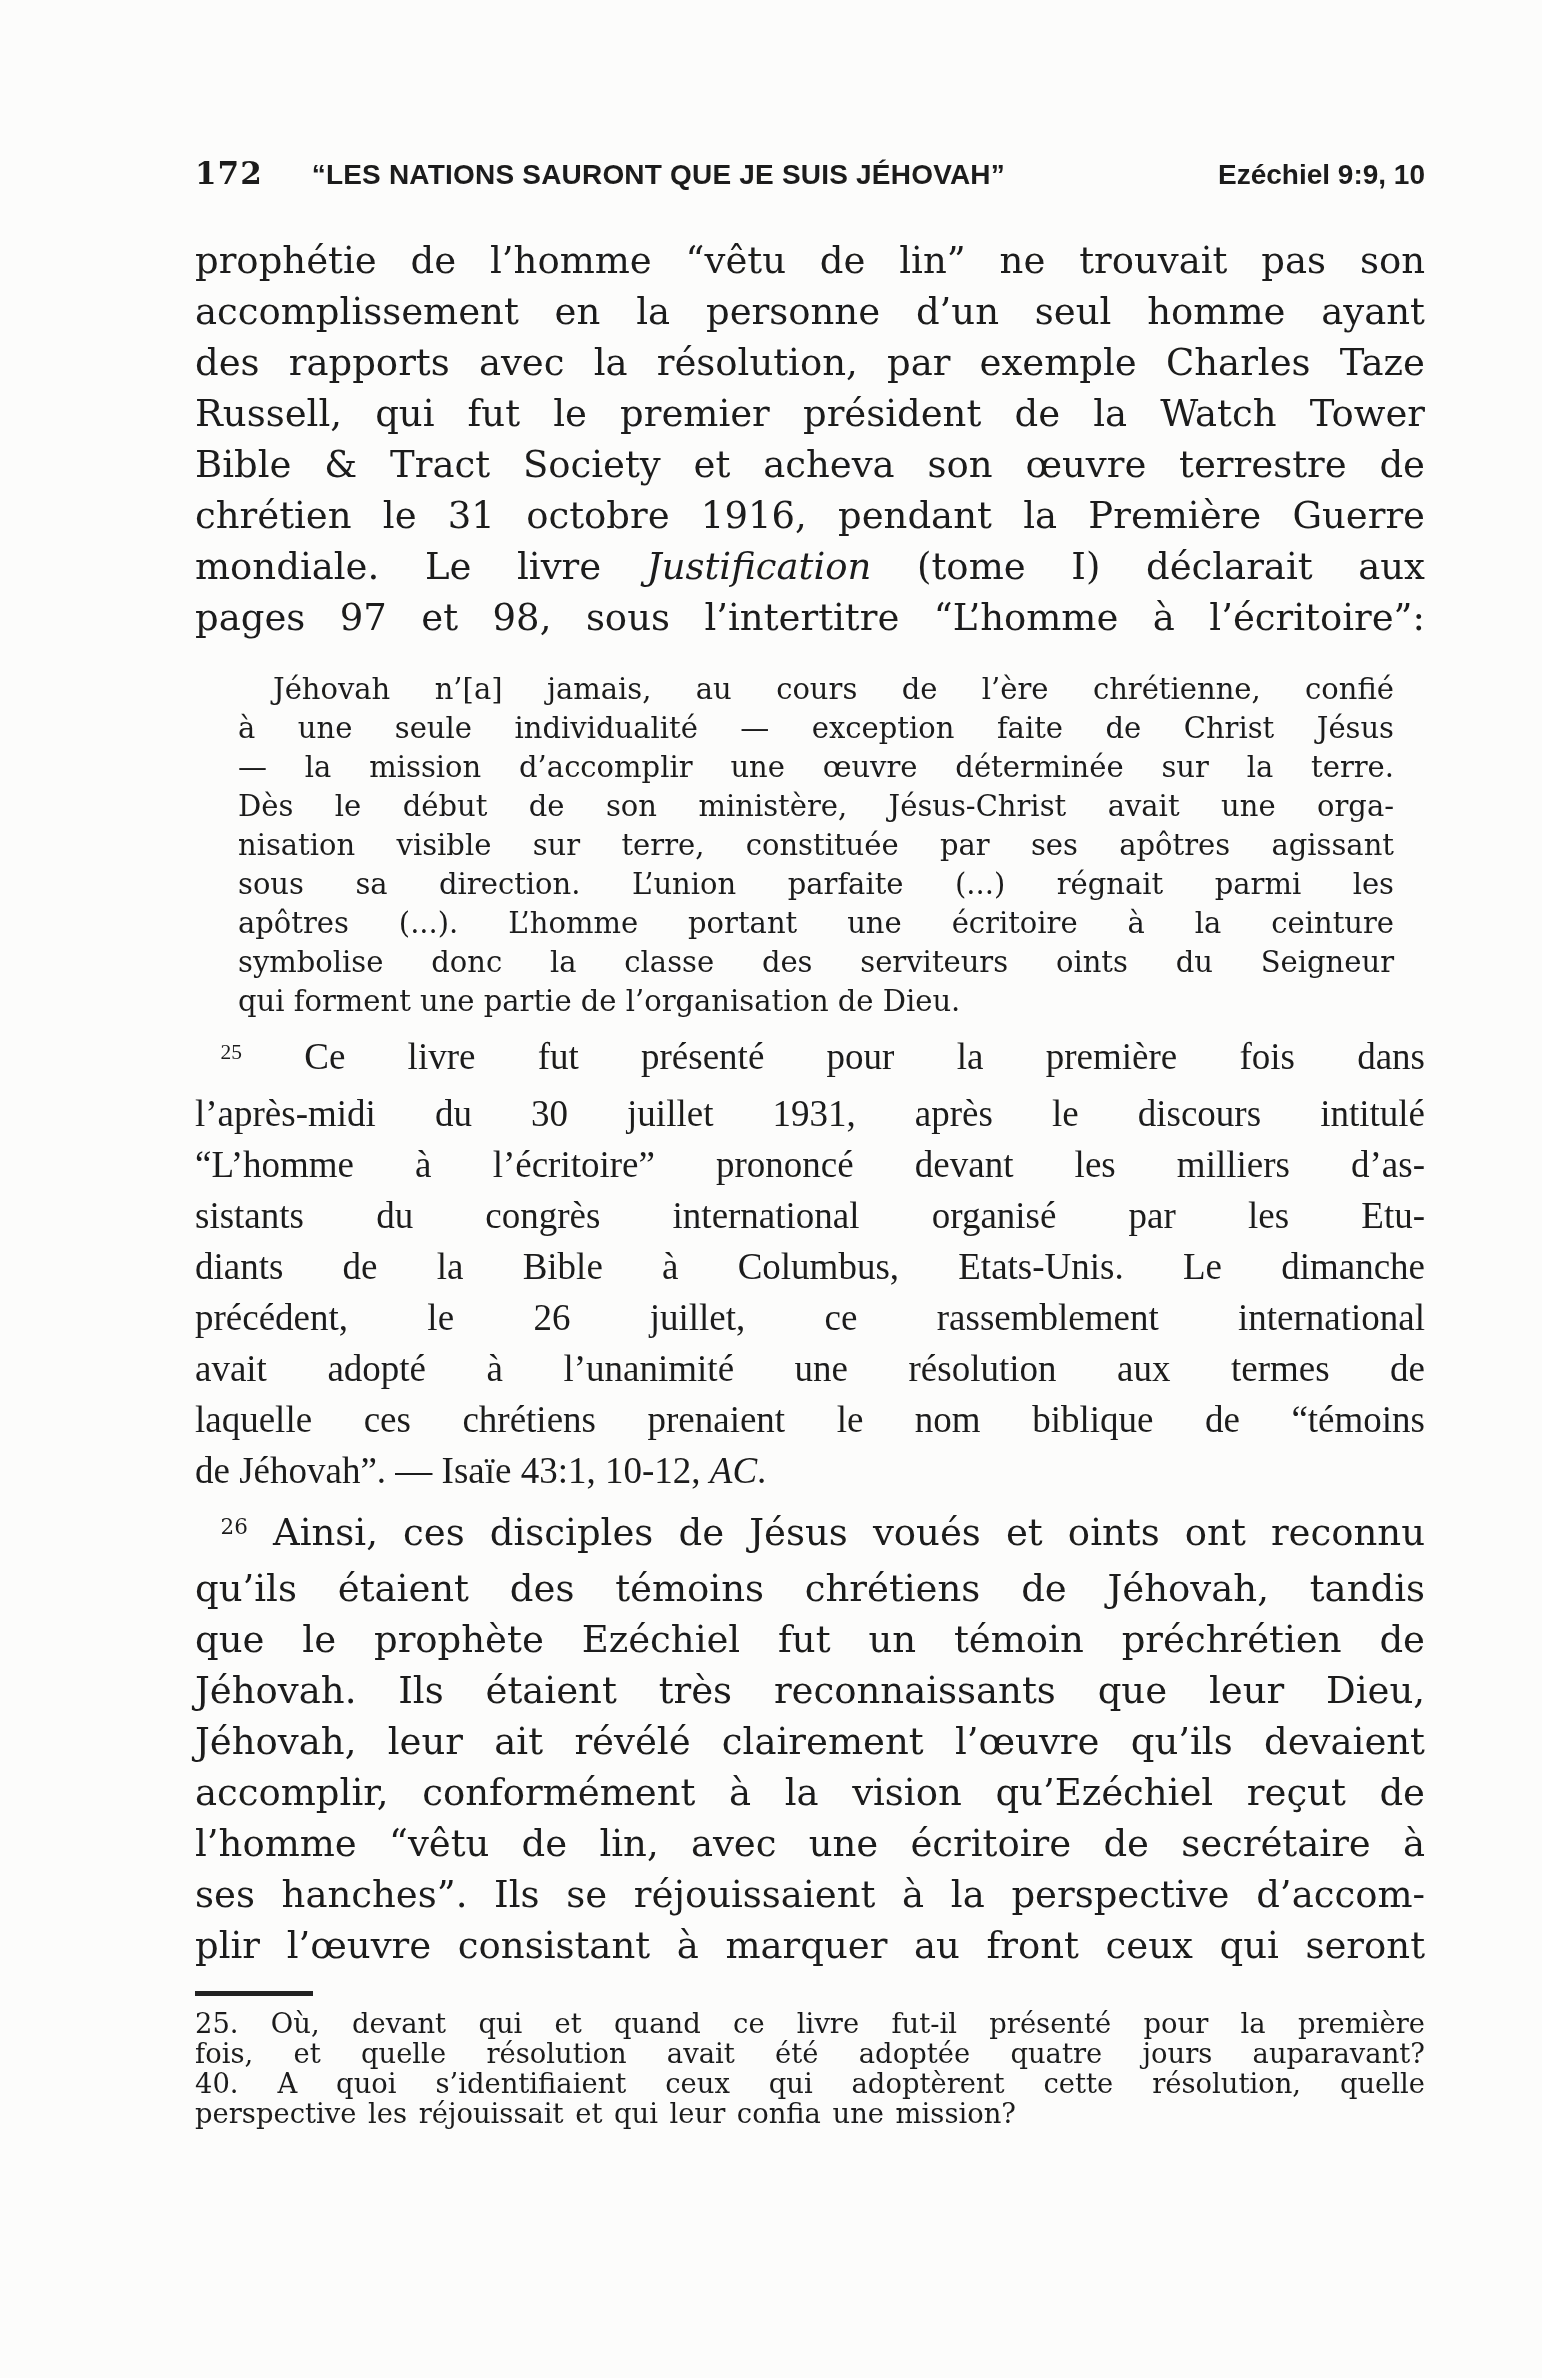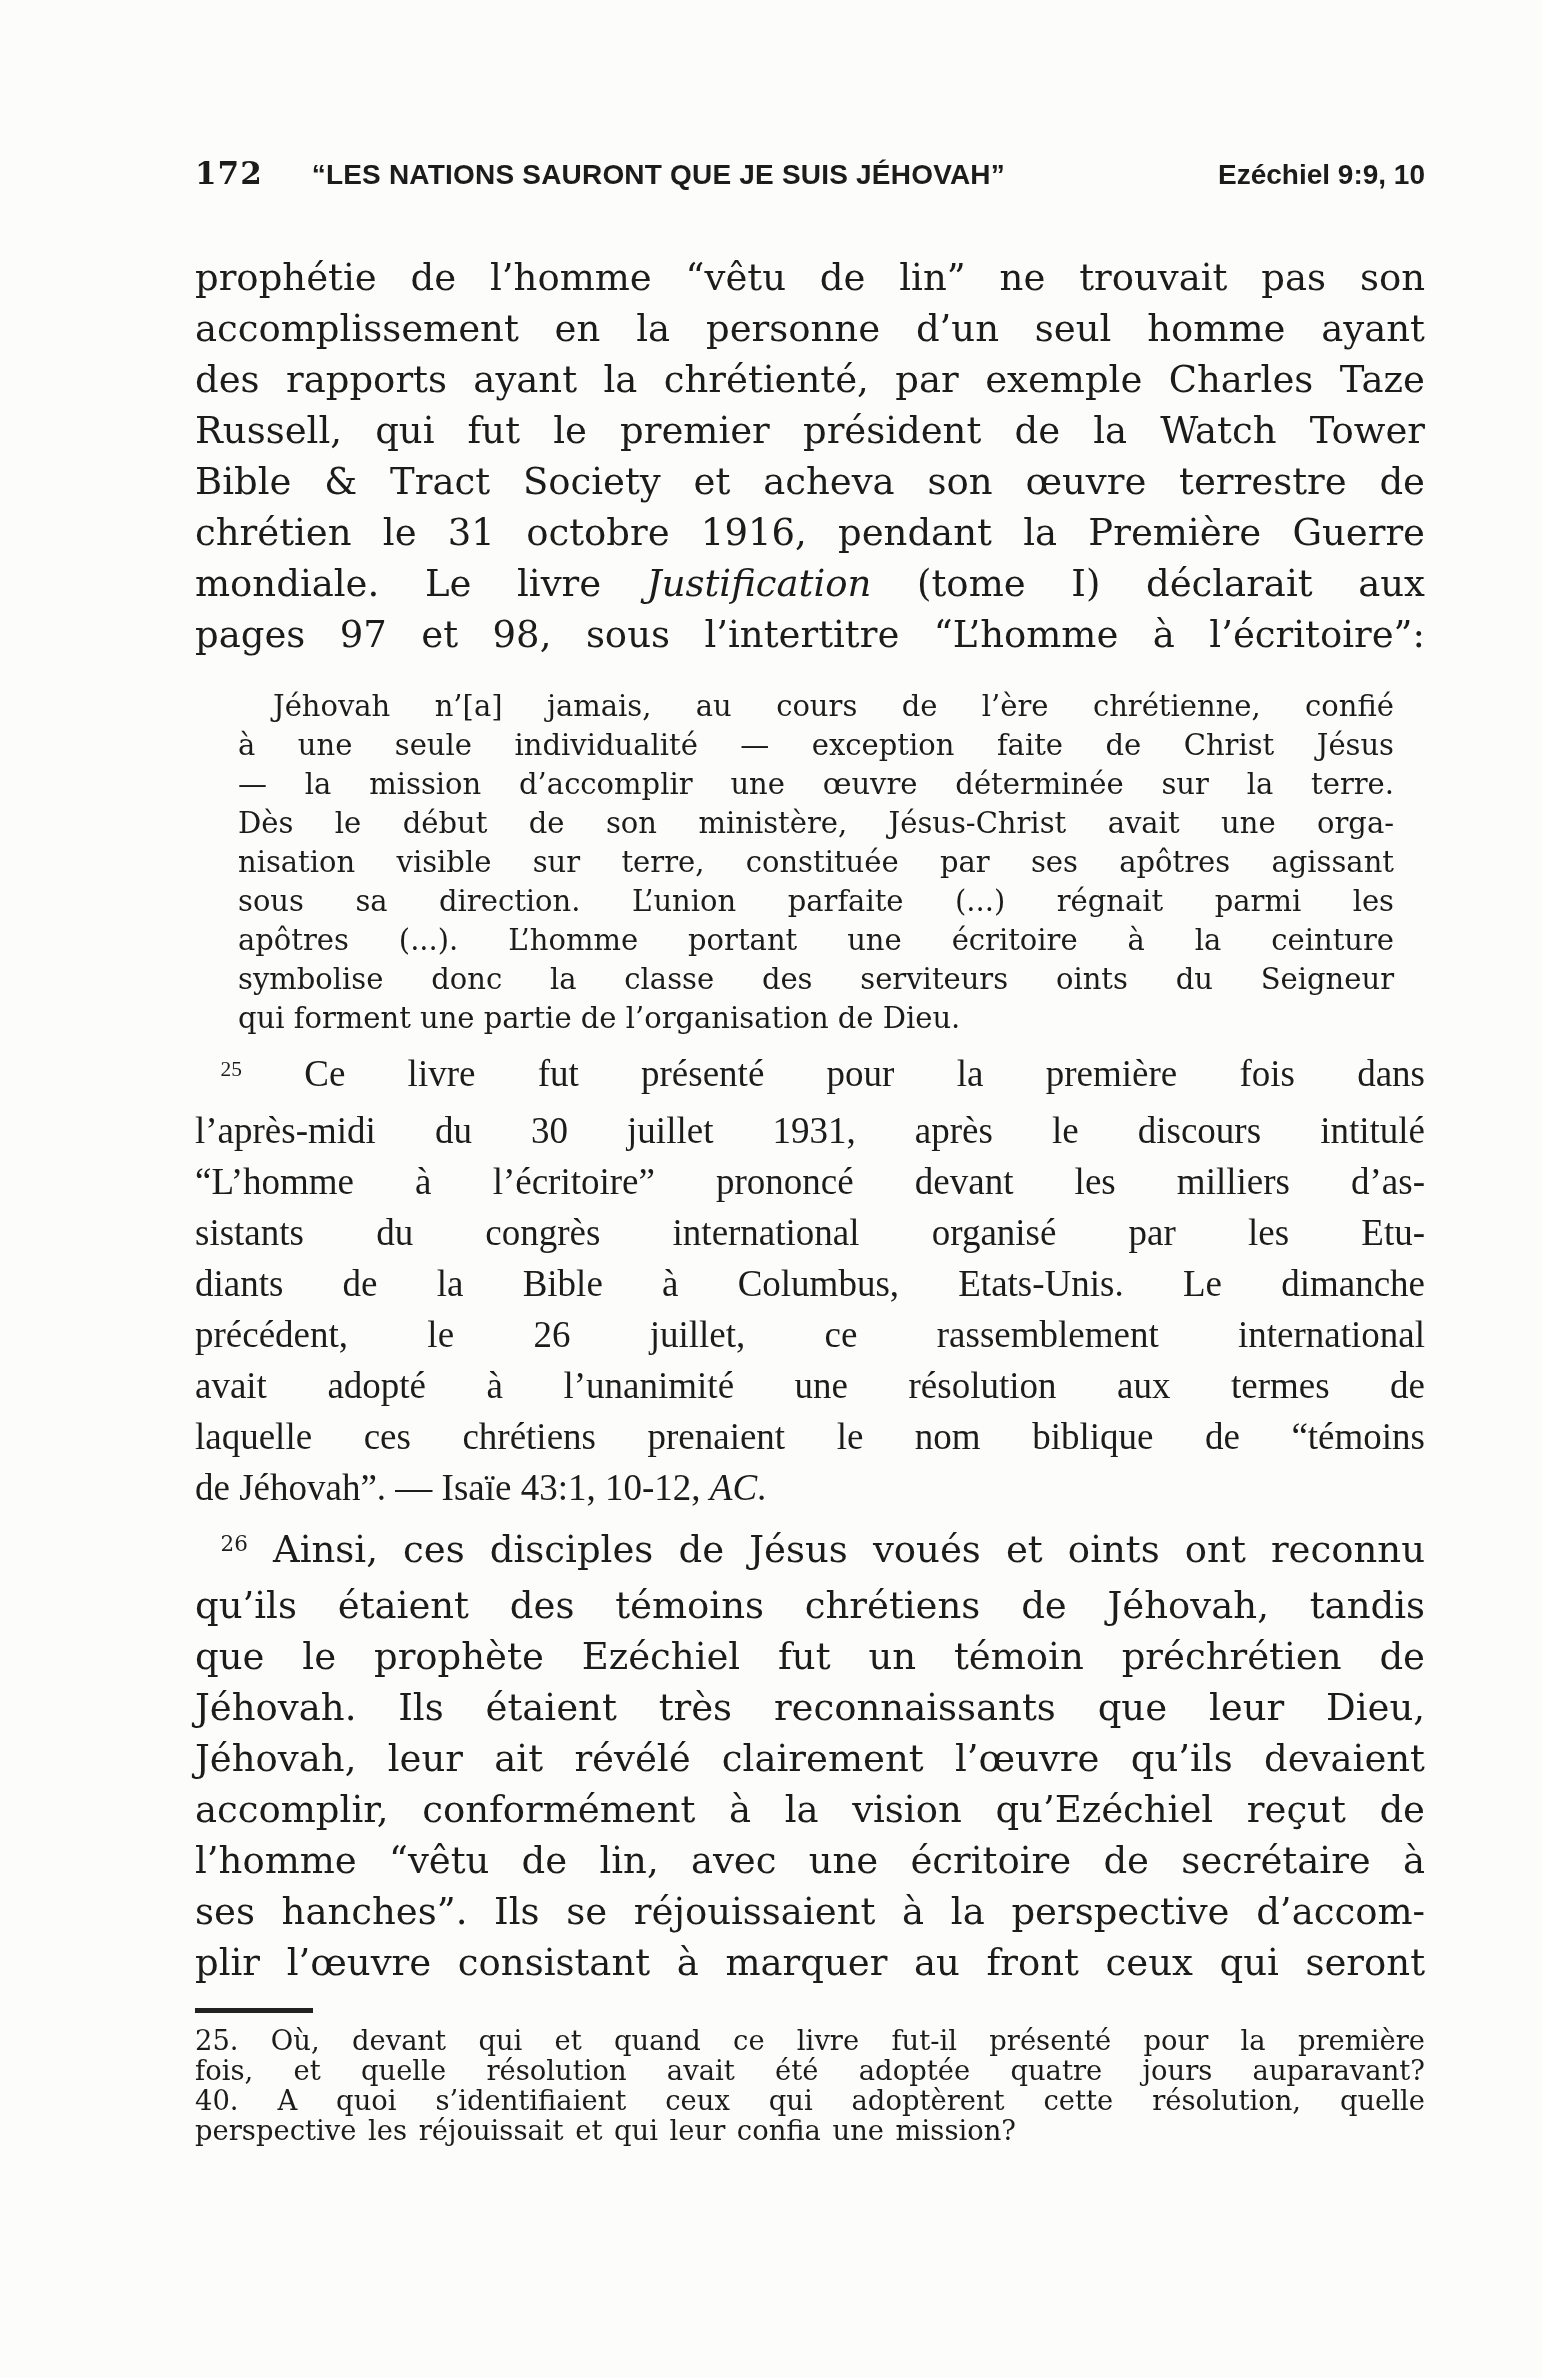--- a/index.html
+++ b/index.html
@@ -22,21 +22,21 @@
     height:41px;
     white-space:nowrap;
   }
   .pagenum{
     font-family:"DejaVu Serif","Liberation Serif",serif;
     font-size:31px;font-weight:bold;letter-spacing:1px;
   }
   .htitle{font-size:28px;margin-left:49px;letter-spacing:0.2px;}
   .href{font-size:28px;margin-left:auto;}
   
-  .bodytext{margin-top:56px;font-size:37px;line-height:51px;}
+  .bodytext{margin-top:39px;font-size:37px;line-height:51px;}
   .line{text-align:justify;text-align-last:justify;}
   .line.last{text-align-last:left;}
   .jlast .line.last{text-align-last:justify;}
   .pind .line:first-child{padding-left:25.5px;}
   .quote{
     margin:26.5px 31px 0 43px;
     font-size:29px;line-height:39px;
   }
   .quote .line:first-child{padding-left:35px;}
   .para25{margin-top:10.8px;font-family:Liberation Serif, serif;}
@@ -59,21 +59,21 @@
     <div class="header">
       <span class="pagenum">172</span>
       <span class="htitle">“LES NATIONS SAURONT QUE JE SUIS JÉHOVAH”</span>
       <span class="href">Ezéchiel 9:9, 10</span>
     </div>
 
     <div class="bodytext">
       <div class="para jlast">
           <div class="line"><span>prophétie de l’homme “vêtu de lin” ne trouvait pas son</span></div>
           <div class="line"><span>accomplissement en la personne d’un seul homme ayant</span></div>
-          <div class="line"><span>des rapports ayant la chrétienté, par exemple Charles Taze</span></div>
+          <div class="line"><span>des rapports avec la résolution, par exemple Charles Taze</span></div>
           <div class="line"><span>Russell, qui fut le premier président de la Watch Tower</span></div>
           <div class="line"><span>Bible &amp; Tract Society et acheva son œuvre terrestre de</span></div>
           <div class="line"><span>chrétien le 31 octobre 1916, pendant la Première Guerre</span></div>
           <div class="line"><span>mondiale. Le livre </span><span class="it">Justification</span><span> (tome I) déclarait aux</span></div>
           <div class="line last"><span>pages 97 et 98, sous l’intertitre “L’homme à l’écritoire”:</span></div>
         </div>
 
       <div class="quote">
           <div class="line"><span>Jéhovah n’[a] jamais, au cours de l’ère chrétienne, confié</span></div>
           <div class="line"><span>à une seule individualité — exception faite de Christ Jésus</span></div>

